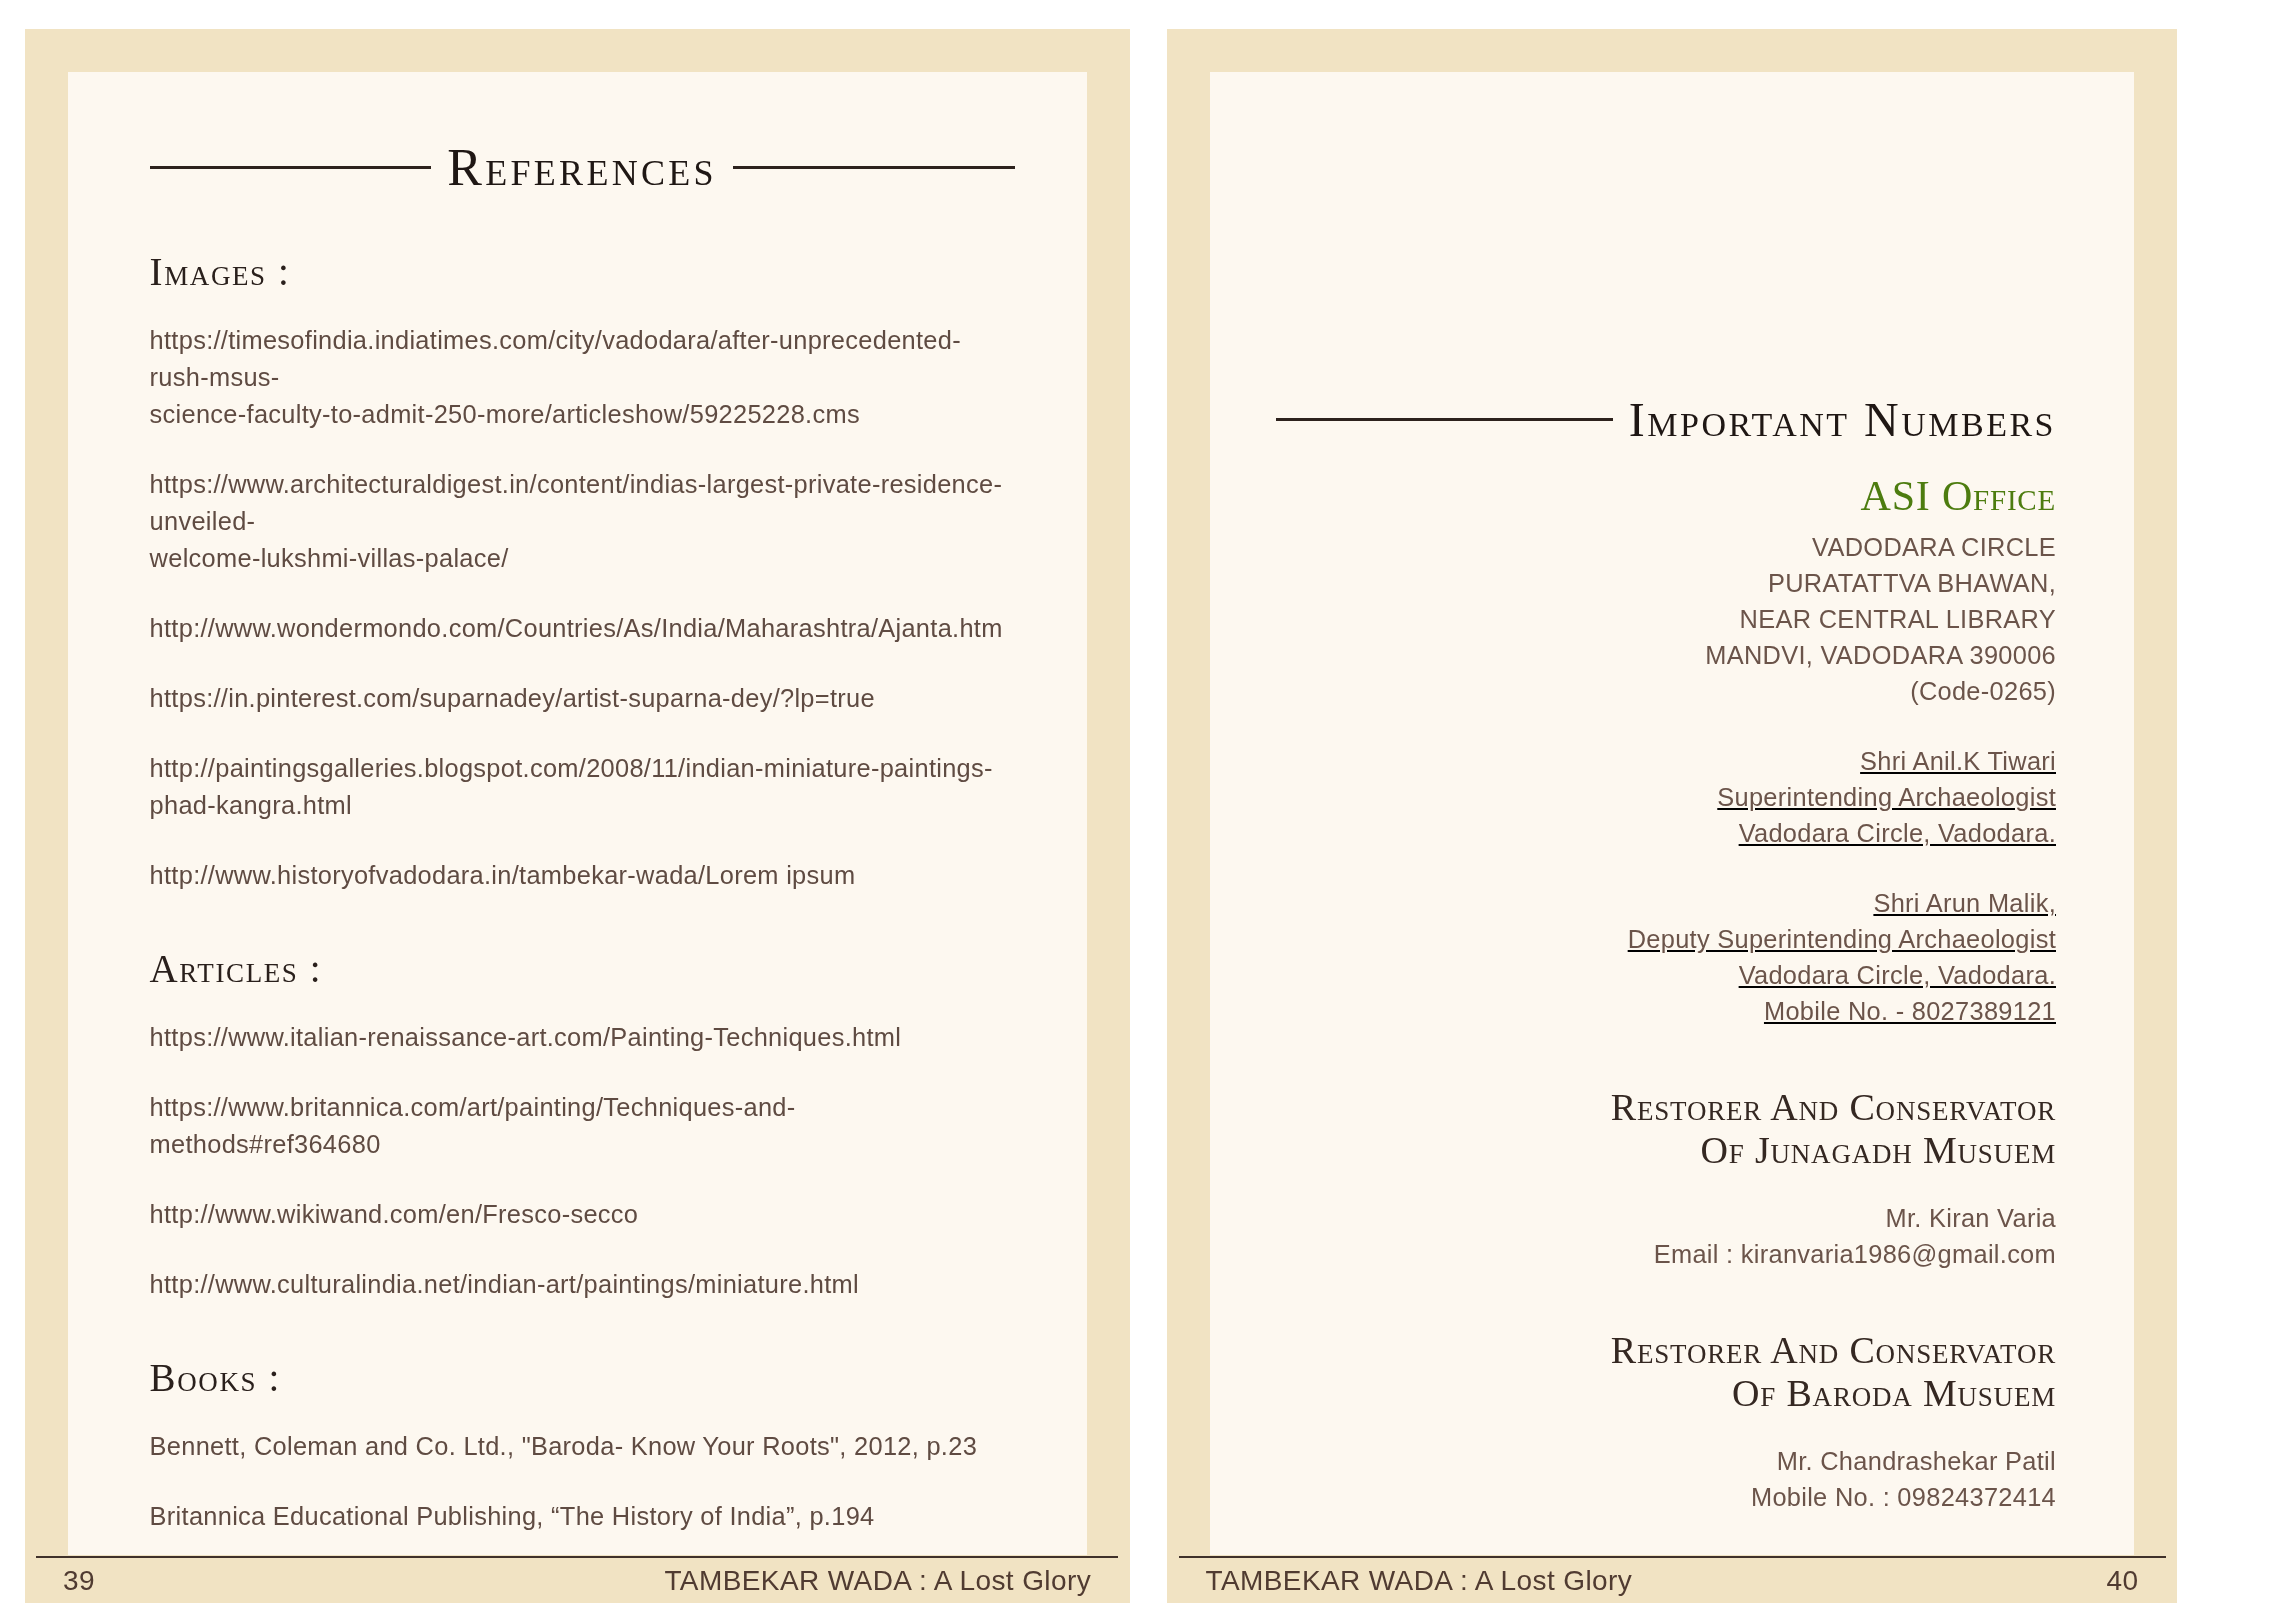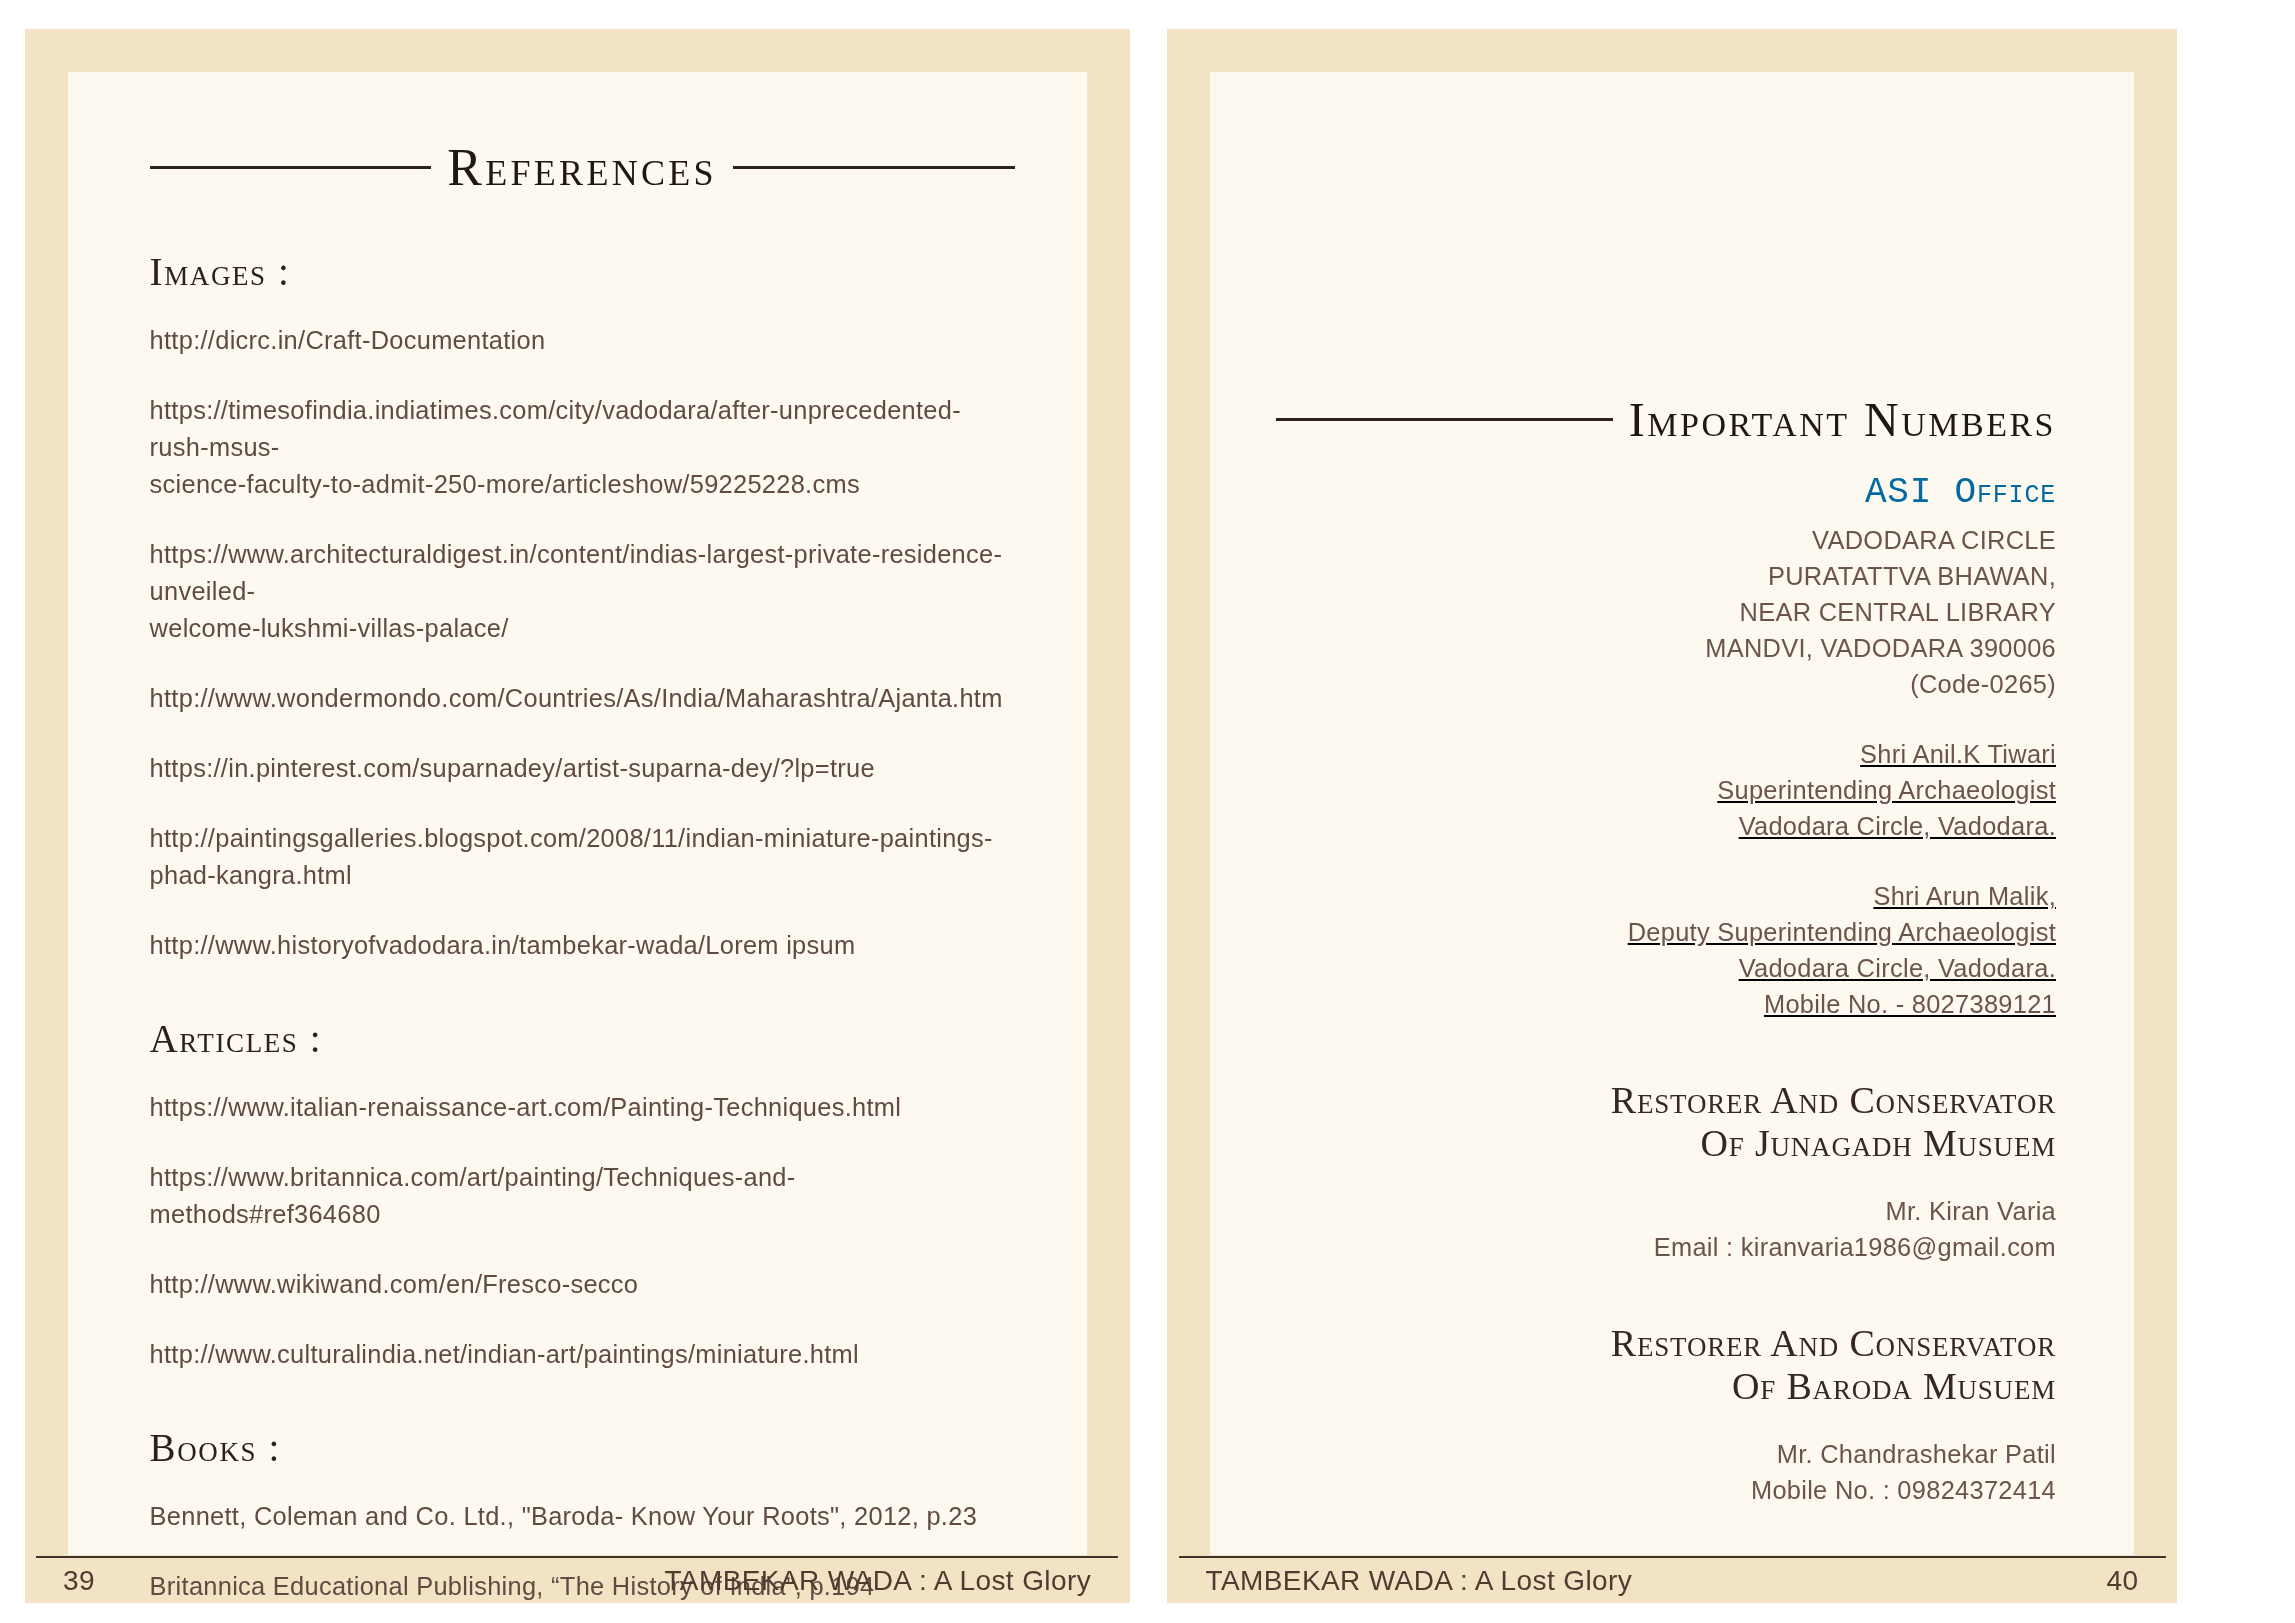--- a/index.html
+++ b/index.html
@@ -65,26 +65,26 @@
     color: #5F4B42;
     margin: 0 0 33px 0;
     white-space: pre-line;
   }
 
   
   .title-row.numbers { margin-top: 0; }
   .title-row.numbers h1 { font-size: 48px; letter-spacing: 2.5px; }
 
   h3.asi {
-    font-family: Liberation Mono, monospace;
-    font-variant: small-caps;
-    font-weight: 400;
-    font-size: 36px;
+    font-family: Liberation Serif, serif;
+    font-variant: small-caps;
+    font-weight: 400;
+    font-size: 42px;
     letter-spacing: 0.8px;
-    color: #0369a1;
+    color: #4d7c0f;
     margin: 24.6px 0 9.8px 0;
   }
   .addr-line, .contact-line {
     font-size: 25.4px;
     line-height: 36px;
     letter-spacing: 0.3px;
     color: #6B544A;
   }
   .contact-block { margin-top: 34px; text-decoration: underline; }
   .block-heading {
@@ -121,21 +121,20 @@
   <div class="inner left-content">
 
     <div class="title-row">
       <span class="rule"></span>
       <h1>References</h1>
       <span class="rule"></span>
     </div>
 
     <section>
       <h2>Images :</h2>
-      <p class="ref-item">http://dicrc.in/Craft-Documentation</p>
       <p class="ref-item">https://timesofindia.indiatimes.com/city/vadodara/after-unprecedented-rush-msus-
 science-faculty-to-admit-250-more/articleshow/59225228.cms</p>
       <p class="ref-item">https://www.architecturaldigest.in/content/indias-largest-private-residence-unveiled-
 welcome-lukshmi-villas-palace/</p>
       <p class="ref-item">http://www.wondermondo.com/Countries/As/India/Maharashtra/Ajanta.htm</p>
       <p class="ref-item">https://in.pinterest.com/suparnadey/artist-suparna-dey/?lp=true</p>
       <p class="ref-item">http://paintingsgalleries.blogspot.com/2008/11/indian-miniature-paintings-
 phad-kangra.html</p>
       <p class="ref-item">http://www.historyofvadodara.in/tambekar-wada/Lorem ipsum</p>
     </section>

